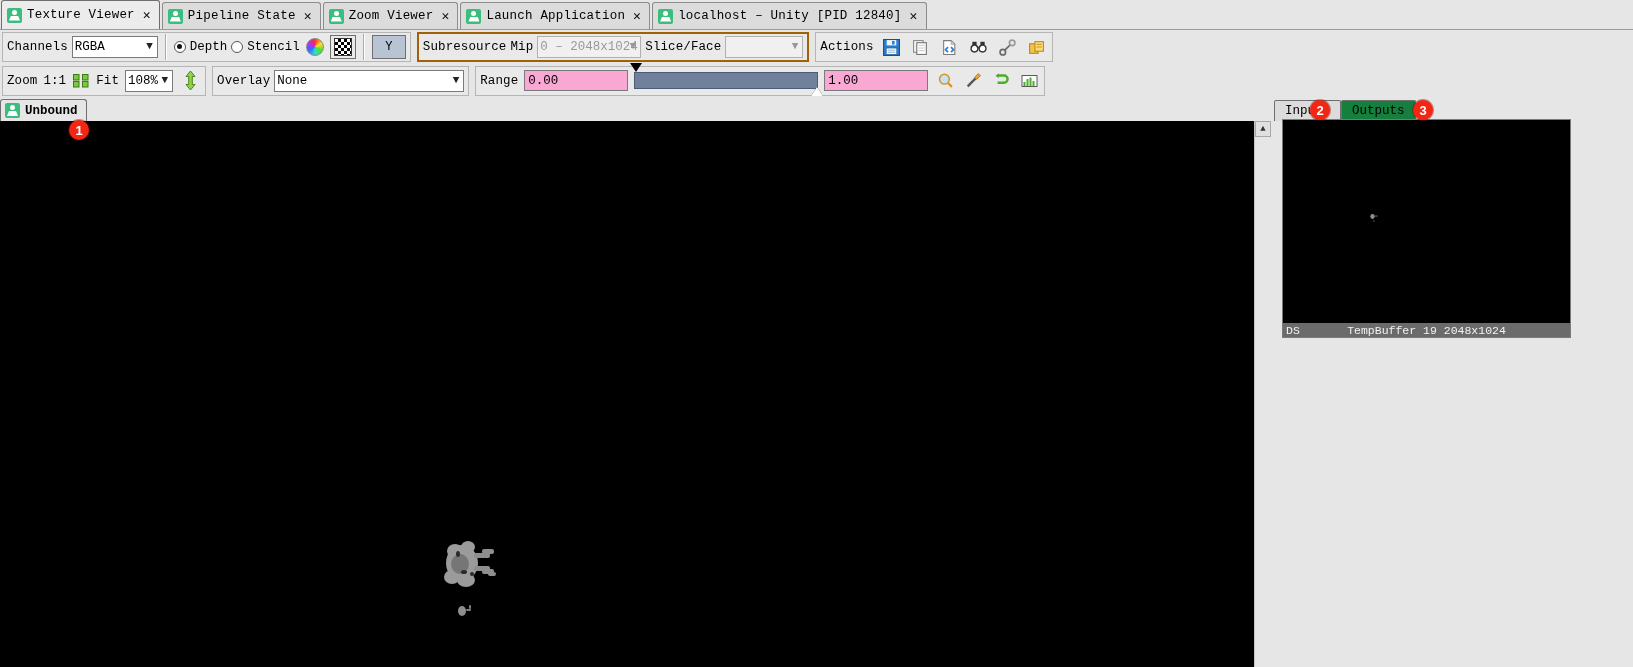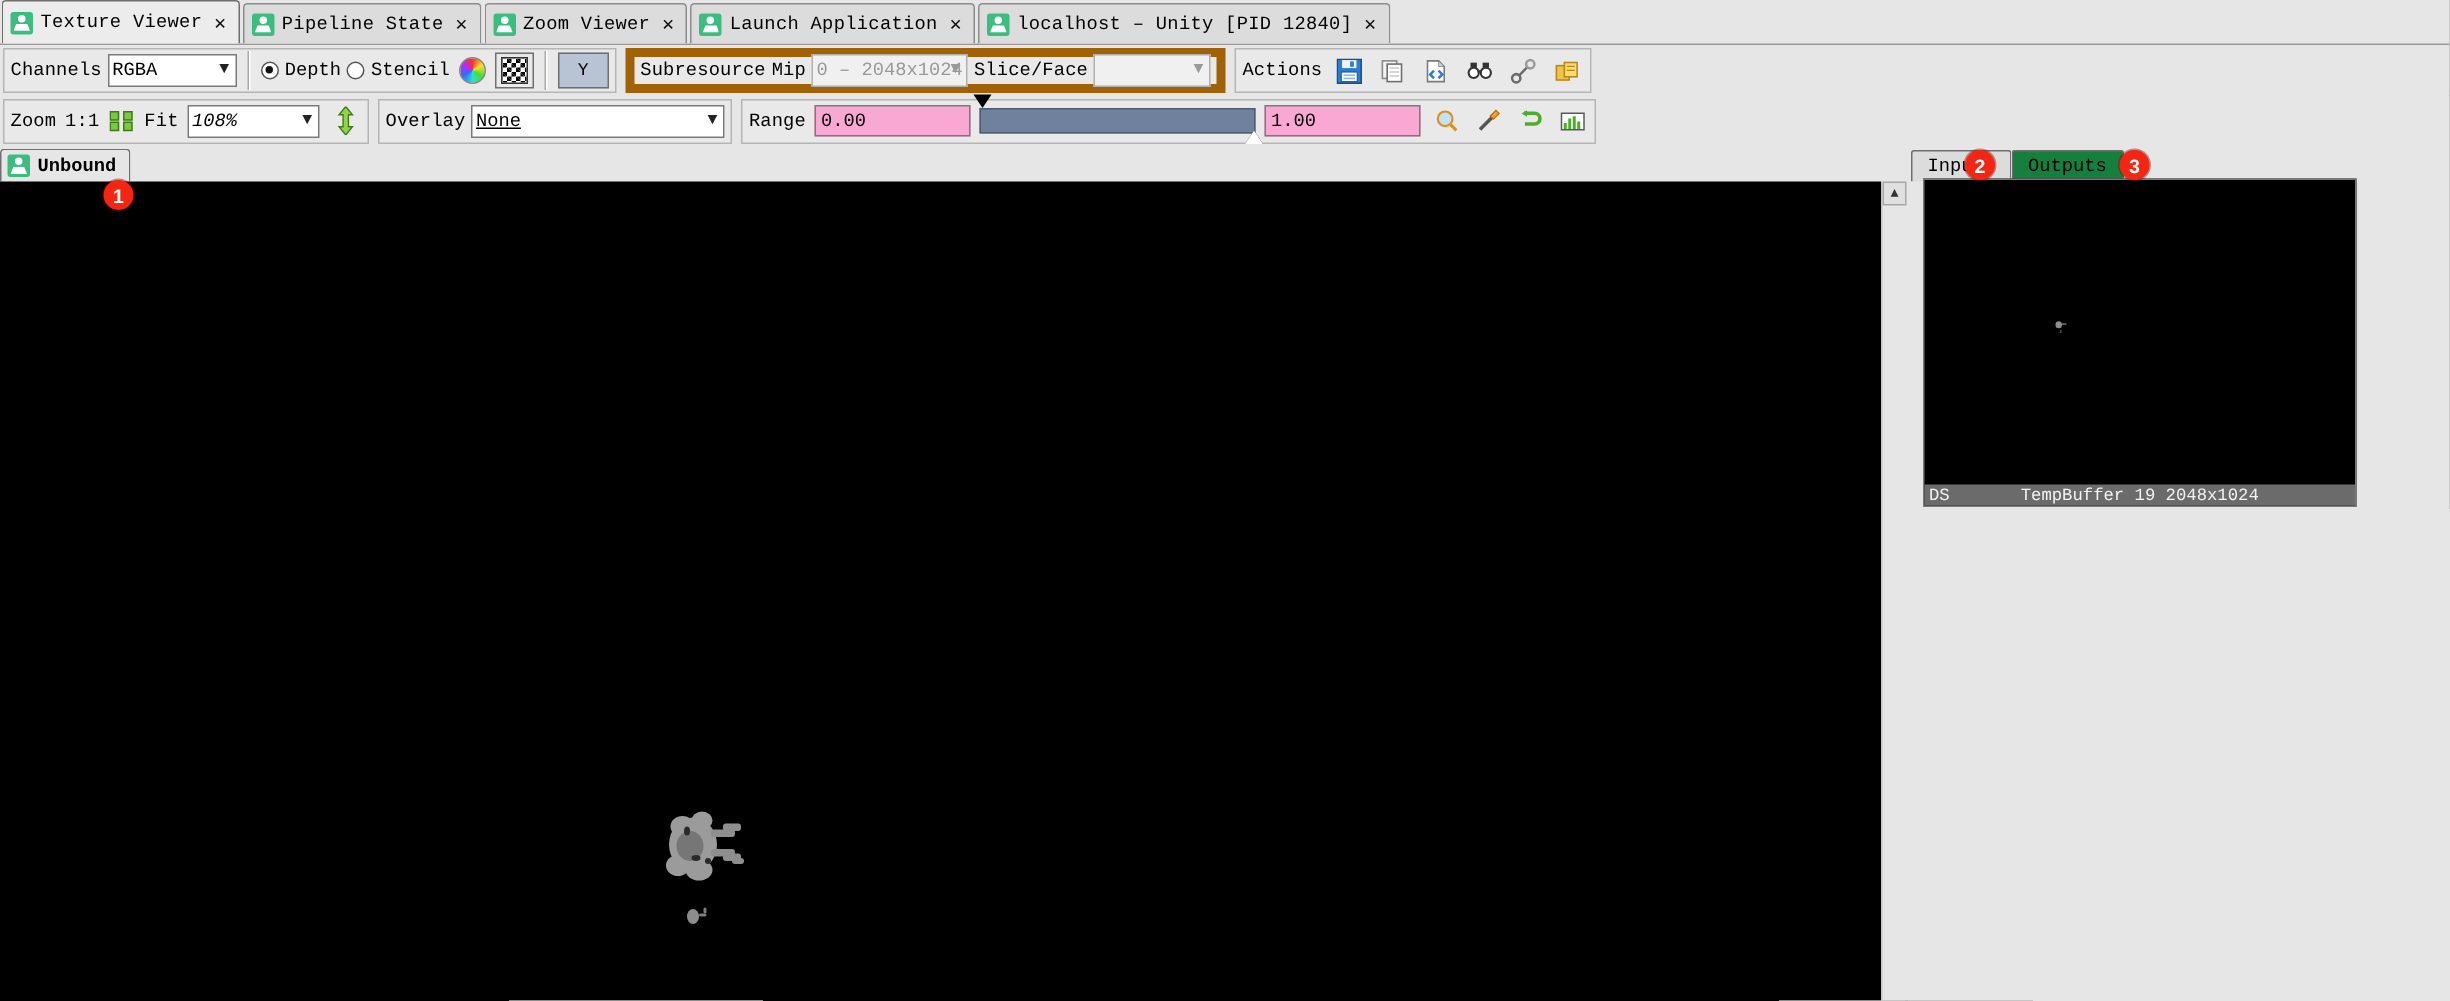--- a/index.html
+++ b/index.html
@@ -321,21 +321,21 @@
       </span>
       <span class="icon-btn framed">
         <span class="checker"></span>
       </span>
 
       <span class="sep"></span>
 
       <span class="btn-toggle">Y</span>
     </div>
 
-    <div class="tgroup" style="border:6px solid #a16207; background:#e9e9e9; height:30px; margin-left:6px;">
+    <div class="tgroup" style="border:2px solid #a16207; background:#e9e9e9; height:30px; margin-left:6px;">
       <span class="lbl">Subresource</span>
       <span class="lbl">Mip</span>
       <span class="combo-wrap">
         <input class="combo disabled" style="width: 104px;" readonly="" disabled="" value="0 – 2048x1024">
         <span class="arrow" style="color:#999;">▼</span>
       </span>
       <span class="lbl">Slice/Face</span>
       <span class="combo-wrap">
         <input class="combo disabled" style="width: 78px;" readonly="" disabled="" value="">
         <span class="arrow" style="color:#999;">▼</span>
@@ -412,34 +412,34 @@
       <span class="icon-btn" style="width:18px;">
         <svg width="16" height="14" viewBox="0 0 16 14">
           <rect x="0.5" y="0.5" width="5.5" height="5.5" fill="#7ac943" stroke="#3f7a12"></rect>
           <rect x="9.5" y="0.5" width="5.5" height="5.5" fill="#7ac943" stroke="#3f7a12"></rect>
           <rect x="0.5" y="7.5" width="5.5" height="5.5" fill="#7ac943" stroke="#3f7a12"></rect>
           <rect x="9.5" y="7.5" width="5.5" height="5.5" fill="#7ac943" stroke="#3f7a12"></rect>
         </svg>
       </span>
       <span class="lbl" style="cursor:pointer;">Fit</span>
       <span class="combo-wrap">
-        <input class="combo" style="width: 88px; font-style: italic;" readonly="" value="108%">
+        <input class="combo" style="width: 48px;" readonly="" value="108%">
         <span class="arrow">▼</span>
       </span>
       <span class="icon-btn">
         <svg width="13" height="19" viewBox="0 0 13 19">
           <path d="M6.5 0 L11 5.5 H8.3 V13.5 H11 L6.5 19 L2 13.5 H4.7 V5.5 H2 Z" fill="#8fd44a" stroke="#3f7a12" stroke-width="0.9"></path>
         </svg>
       </span>
     </div>
 
     <div class="tgroup" style="border:1px solid #b5b5b5; background:#e9e9e9; height:30px; margin-left:6px;">
       <span class="lbl">Overlay</span>
       <span class="combo-wrap">
-        <input class="combo" style="width: 169px; text-decoration: underline;" readonly="" value="None">
+        <input class="combo" style="width: 190px;" readonly="" value="None">
         <span class="arrow">▼</span>
       </span>
     </div>
 
     <div class="tgroup" style="border:1px solid #b5b5b5; background:#e9e9e9; height:30px; margin-left:6px; gap:6px;">
       <span class="lbl">Range</span>
       <input class="text-in" style="width: 104px;" value="0.00">
       <span class="range-track">
         <span class="range-handle-l"></span>
         <span class="range-handle-r"></span>

